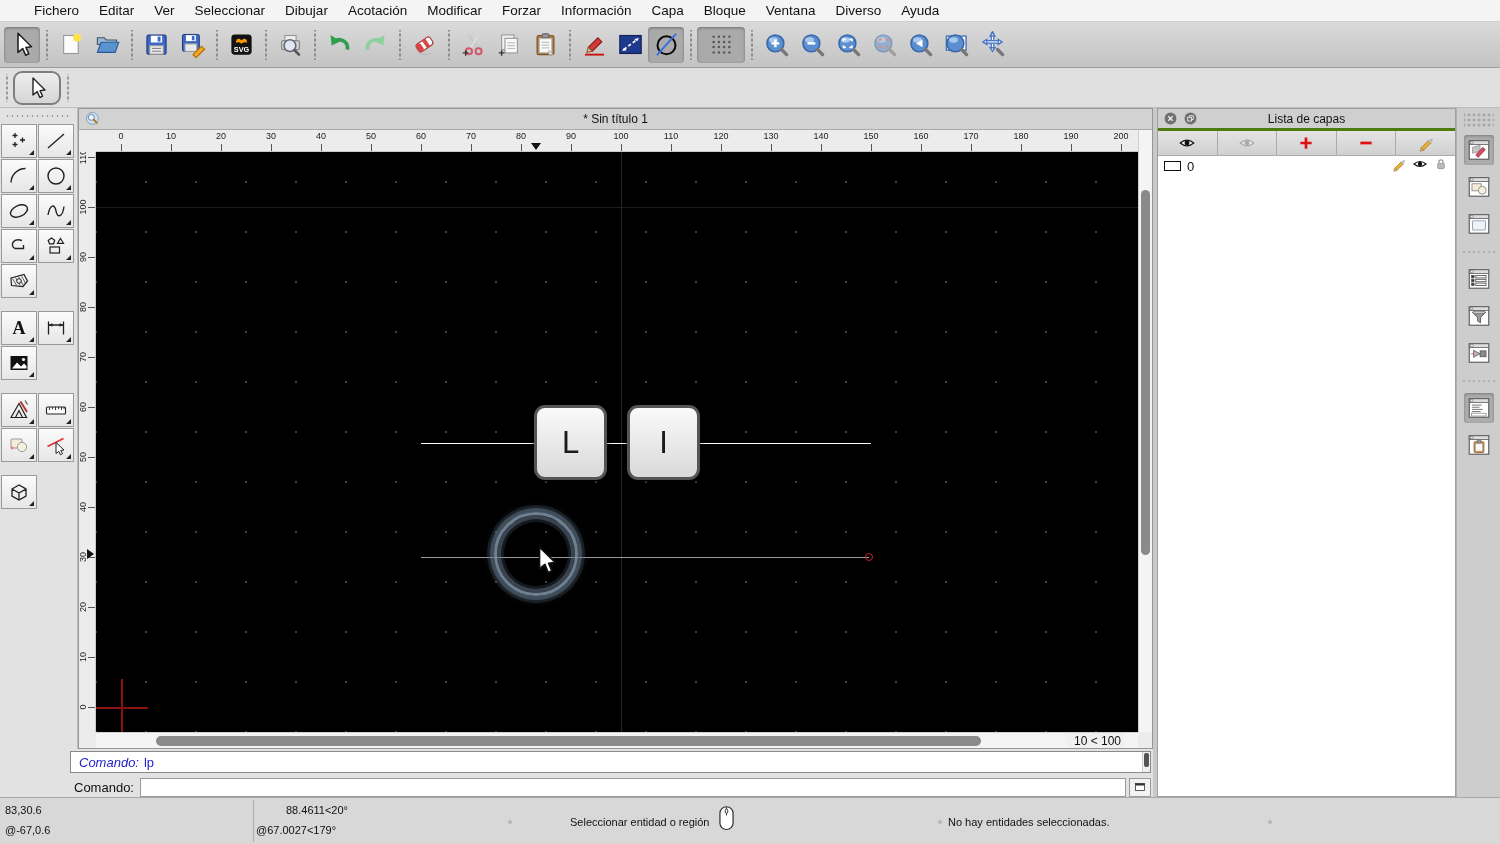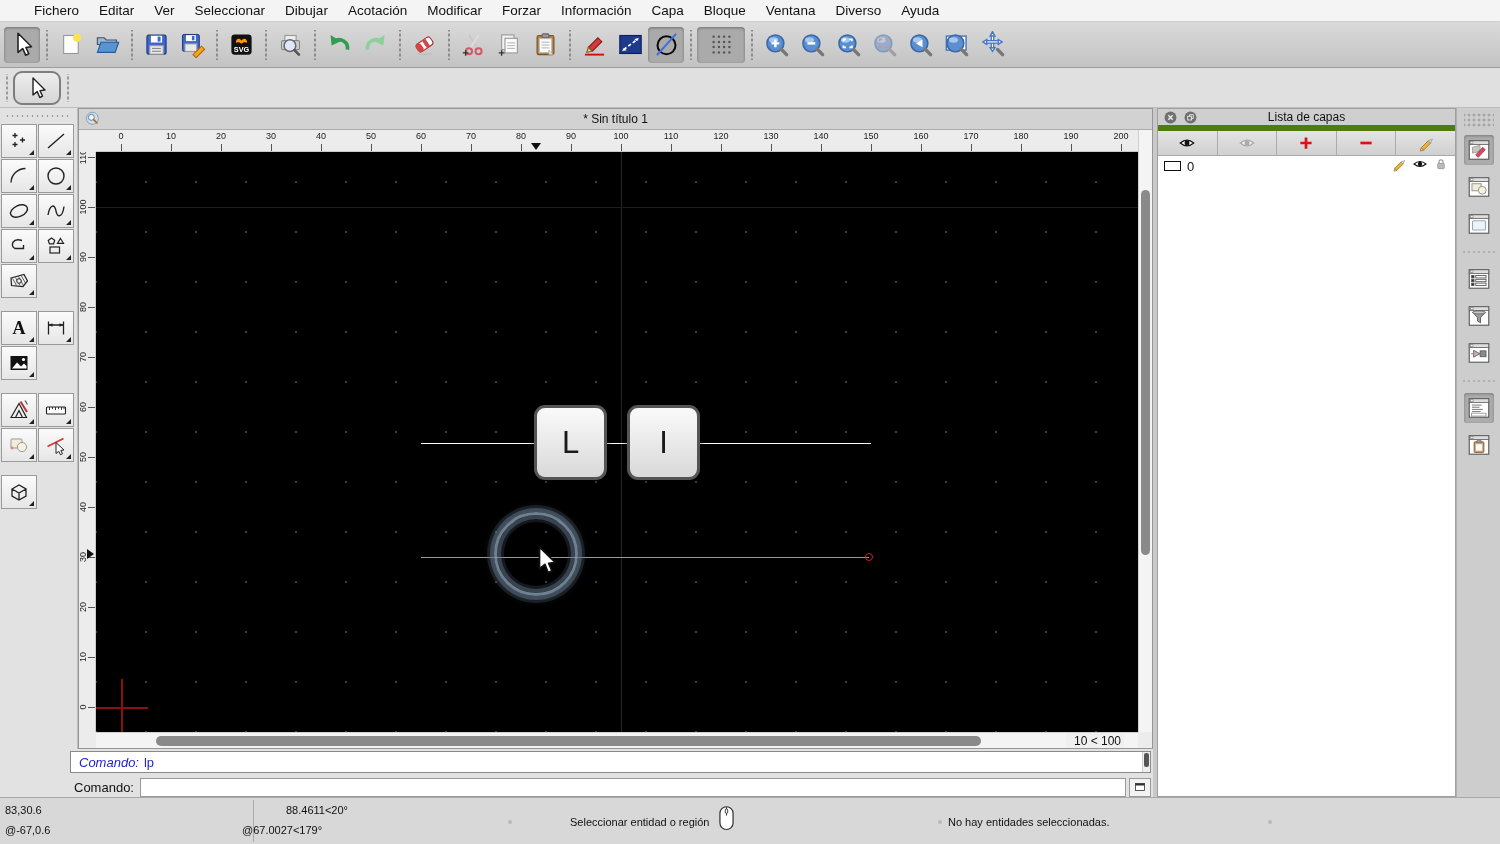--- a/index.html
+++ b/index.html
@@ -105,21 +105,21 @@
   .cmdrow .lab{font-size:13px;color:#111;margin:0 6px 0 4px;}
   .cmdrow input{flex:1;height:19px;border:1px solid #9a9a9a;background:#fff;font-size:13px;
     font-family:"Liberation Sans",sans-serif;padding:0 4px;}
   .cmdbtn{width:22px;height:19px;margin-left:3px;border:1px solid #9a9a9a;background:#f2f2f2;
     display:flex;align-items:center;justify-content:center;}
   .cmdbtn svg{width:14px;height:12px;}
 
   
   .layerpanel{position:absolute;left:1157px;top:108px;width:299px;height:689px;background:#fff;
     border:1px solid #a0a0a0;display:flex;flex-direction:column;}
-  .lp-head{height:22px;background:#cfcfcf;border-bottom:6px solid #4d7c0f;display:flex;align-items:center;position:relative;}
+  .lp-head{height:22px;background:#cfcfcf;border-bottom:3px solid #4d7c0f;display:flex;align-items:center;position:relative;}
   .lp-head .cbtn{width:15px;height:15px;margin-left:5px;}
   .lp-title{position:absolute;left:0;width:100%;text-align:center;font-size:12px;color:#111;}
   .lp-tools{height:25px;display:flex;border-bottom:1px solid #aaa;background:#dcdcdc;}
   .lp-tb{flex:1;border-right:1px solid #ababab;display:flex;align-items:center;justify-content:center;
     background:linear-gradient(#e4e4e4,#d0d0d0);}
   .lp-tb:last-child{border-right:none;}
   .lp-tb svg{width:18px;height:18px;}
   .lp-row{height:20px;display:flex;align-items:center;background:#fff;position:relative;}
   .lp-swatch{width:17px;height:10px;border:1.5px solid #111;background:#fff;margin-left:6px;}
   .lp-name{font-size:13px;color:#111;margin-left:6px;}
@@ -828,21 +828,21 @@
         </svg>
       </div>
     </div>
 </div>
 
 <div class="statusbar">
   <span class="st" style="left:5px;top:6px;">83,30.6</span>
   <span class="st" style="left:5px;top:26px;">@-67,0.6</span>
   <div class="st-sep"></div>
   <span class="st" style="left:258px;top:6px;padding-left:28px;">88.4611&lt;20°</span>
-  <span class="st" style="left:242px;top:26px;text-align:center;">@67.0027&lt;179°</span>
+  <span class="st" style="left:256px;top:26px;text-align:center;">@67.0027&lt;179°</span>
   <span class="st-dot" style="left:508px;"></span>
   <span class="st" style="left:570px;top:18px;">Seleccionar entidad o región</span>
   <span class="mouseicon">
     <svg viewBox="0 0 24 30">
         <rect x="4.5" y="2" width="15" height="26" rx="7.5" fill="#fff" stroke="#333" stroke-width="1.4"></rect>
     <line x1="12" y1="2.5" x2="12" y2="12" stroke="#333" stroke-width="1.2"></line>
     <rect x="10.6" y="4.5" width="2.8" height="5" rx="1.4" fill="#fff" stroke="#333" stroke-width="1.1"></rect>
       </svg></span>
   <span class="st-dot" style="left:938px;"></span>
   <span class="st" style="left:948px;top:18px;">No hay entidades seleccionadas.</span>

